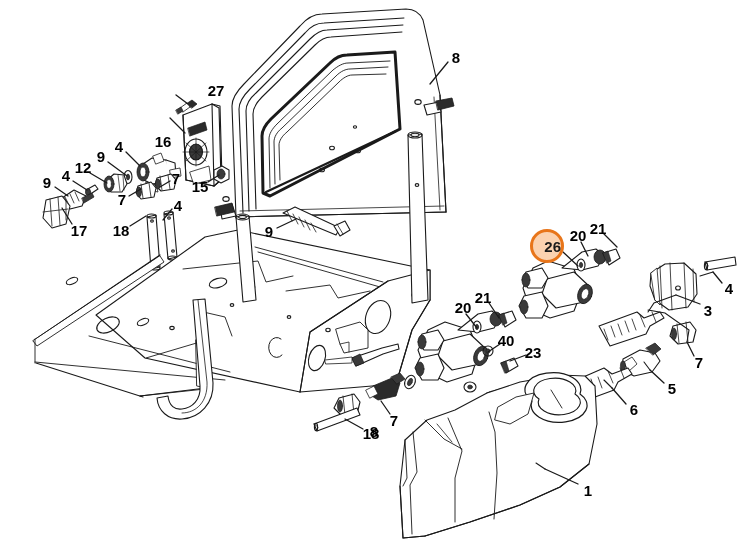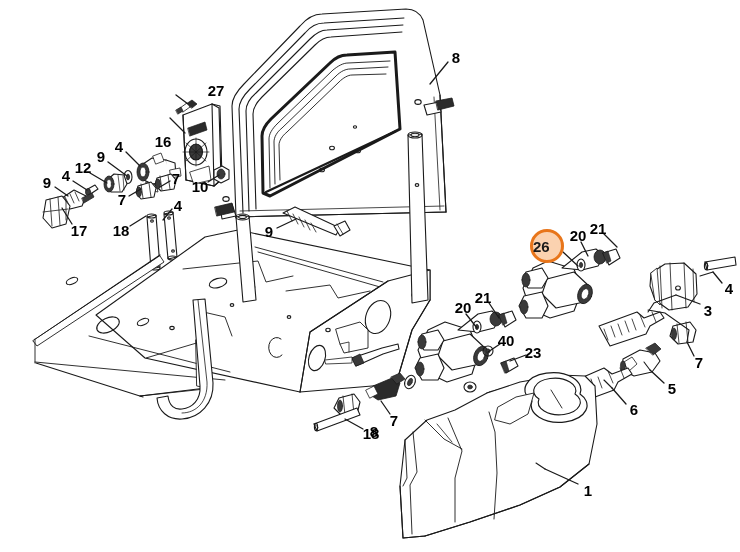--- a/index.html
+++ b/index.html
@@ -34,21 +34,21 @@
     white-space: nowrap;
     transform: translate(-50%, -50%);
     user-select: none;
   }
   .callout-highlight {
     position: absolute;
     transform: translate(-50%, -50%);
     border-radius: 50%;
     display: flex;
     align-items: center;
-    justify-content: flex-start;
+    justify-content: flex-end;
     box-sizing: border-box;
   }
   .callout-highlight .hl-text {
     font-family: "Liberation Sans", sans-serif;
     font-weight: bold;
     font-size: 15px;
     color: #1a1a1a;
     line-height: 1;
   }
 </style>
@@ -480,21 +480,21 @@
   <div id="callout-layer">
       <div class="callout-label" style="left: 588px; top: 490px;">1</div>
       <div class="callout-label" style="left: 708px; top: 310px;">3</div>
       <div class="callout-label" style="left: 729px; top: 288px;">4</div>
       <div class="callout-label" style="left: 672px; top: 388px;">5</div>
       <div class="callout-label" style="left: 634px; top: 409px;">6</div>
       <div class="callout-label" style="left: 699px; top: 362px;">7</div>
       <div class="callout-label" style="left: 456px; top: 57px;">8</div>
       <div class="callout-label" style="left: 374px; top: 431px;">8</div>
       <div class="callout-label" style="left: 269px; top: 231px;">9</div>
-      <div class="callout-label" style="left: 200px; top: 186px;">10</div>
+      <div class="callout-label" style="left: 200px; top: 186px;">15</div>
       <div class="callout-label" style="left: 119px; top: 146px;">4</div>
       <div class="callout-label" style="left: 83px; top: 167px;">12</div>
       <div class="callout-label" style="left: 101px; top: 156px;">9</div>
       <div class="callout-label" style="left: 47px; top: 182px;">9</div>
       <div class="callout-label" style="left: 66px; top: 175px;">4</div>
       <div class="callout-label" style="left: 163px; top: 112px; margin-top: 29px;">16</div>
       <div class="callout-label" style="left: 79px; top: 230px;">17</div>
       <div class="callout-label" style="left: 121px; top: 230px;">18</div>
       <div class="callout-label" style="left: 371px; top: 433px;">18</div>
       <div class="callout-label" style="left: 578px; top: 235px;">20</div>

